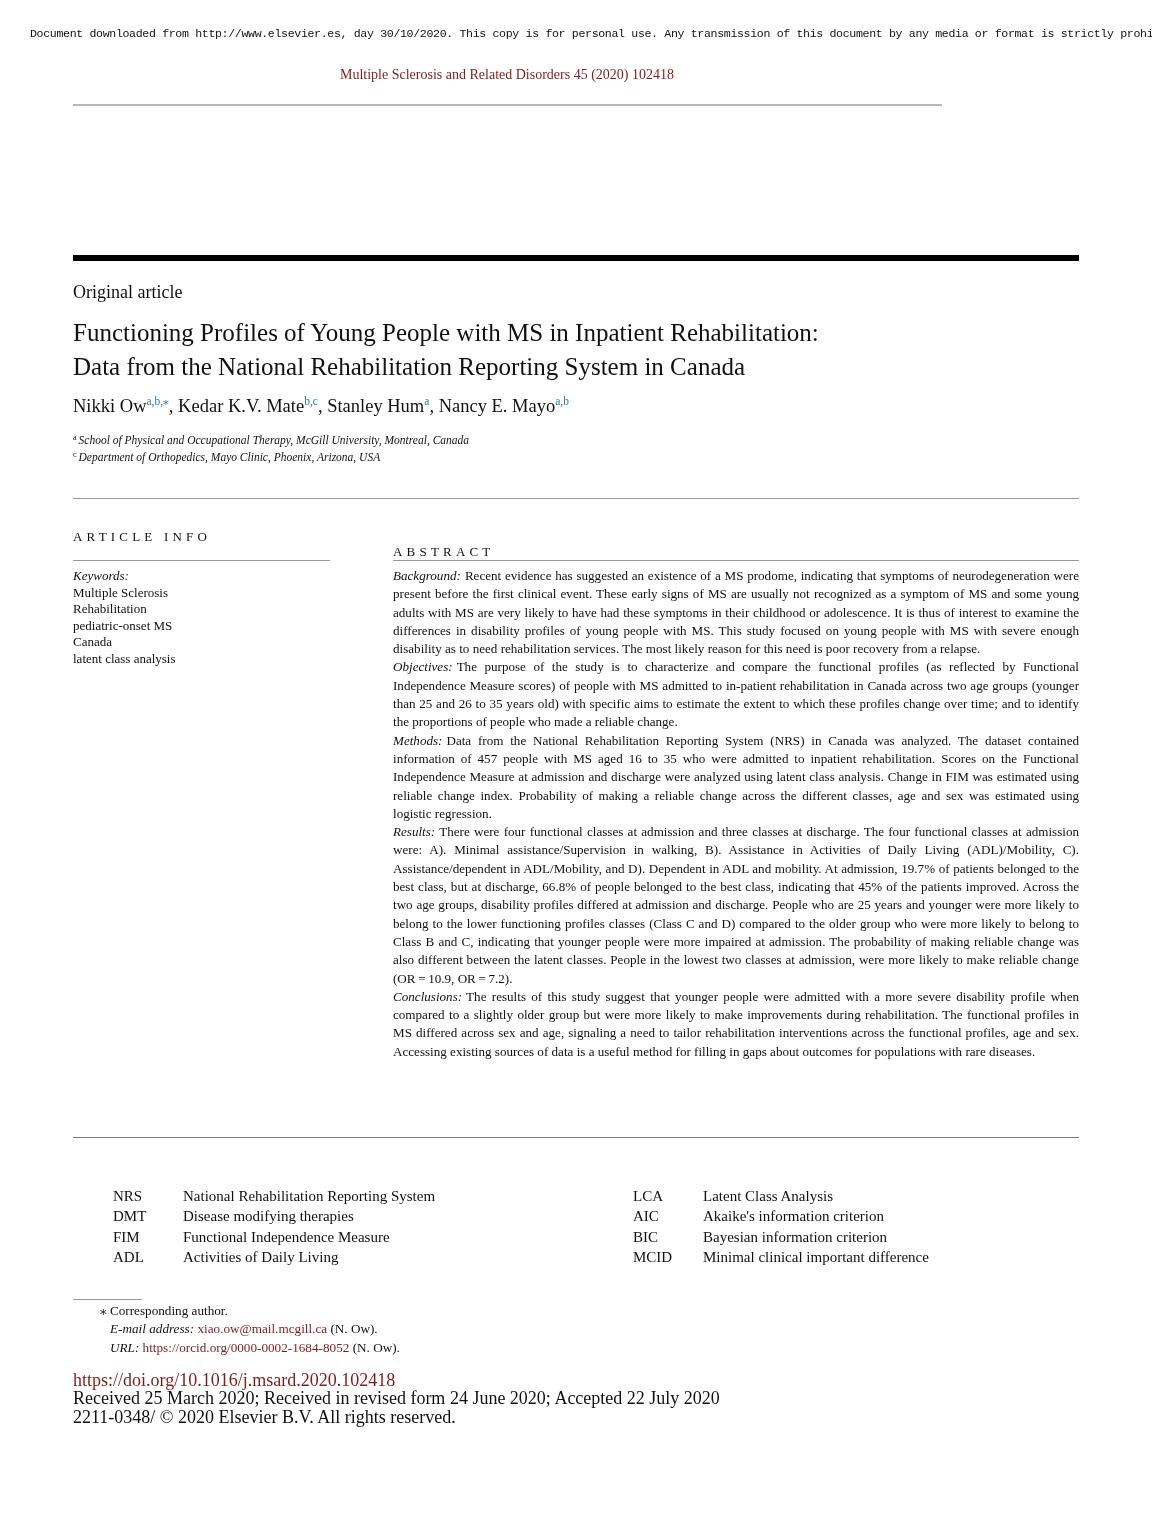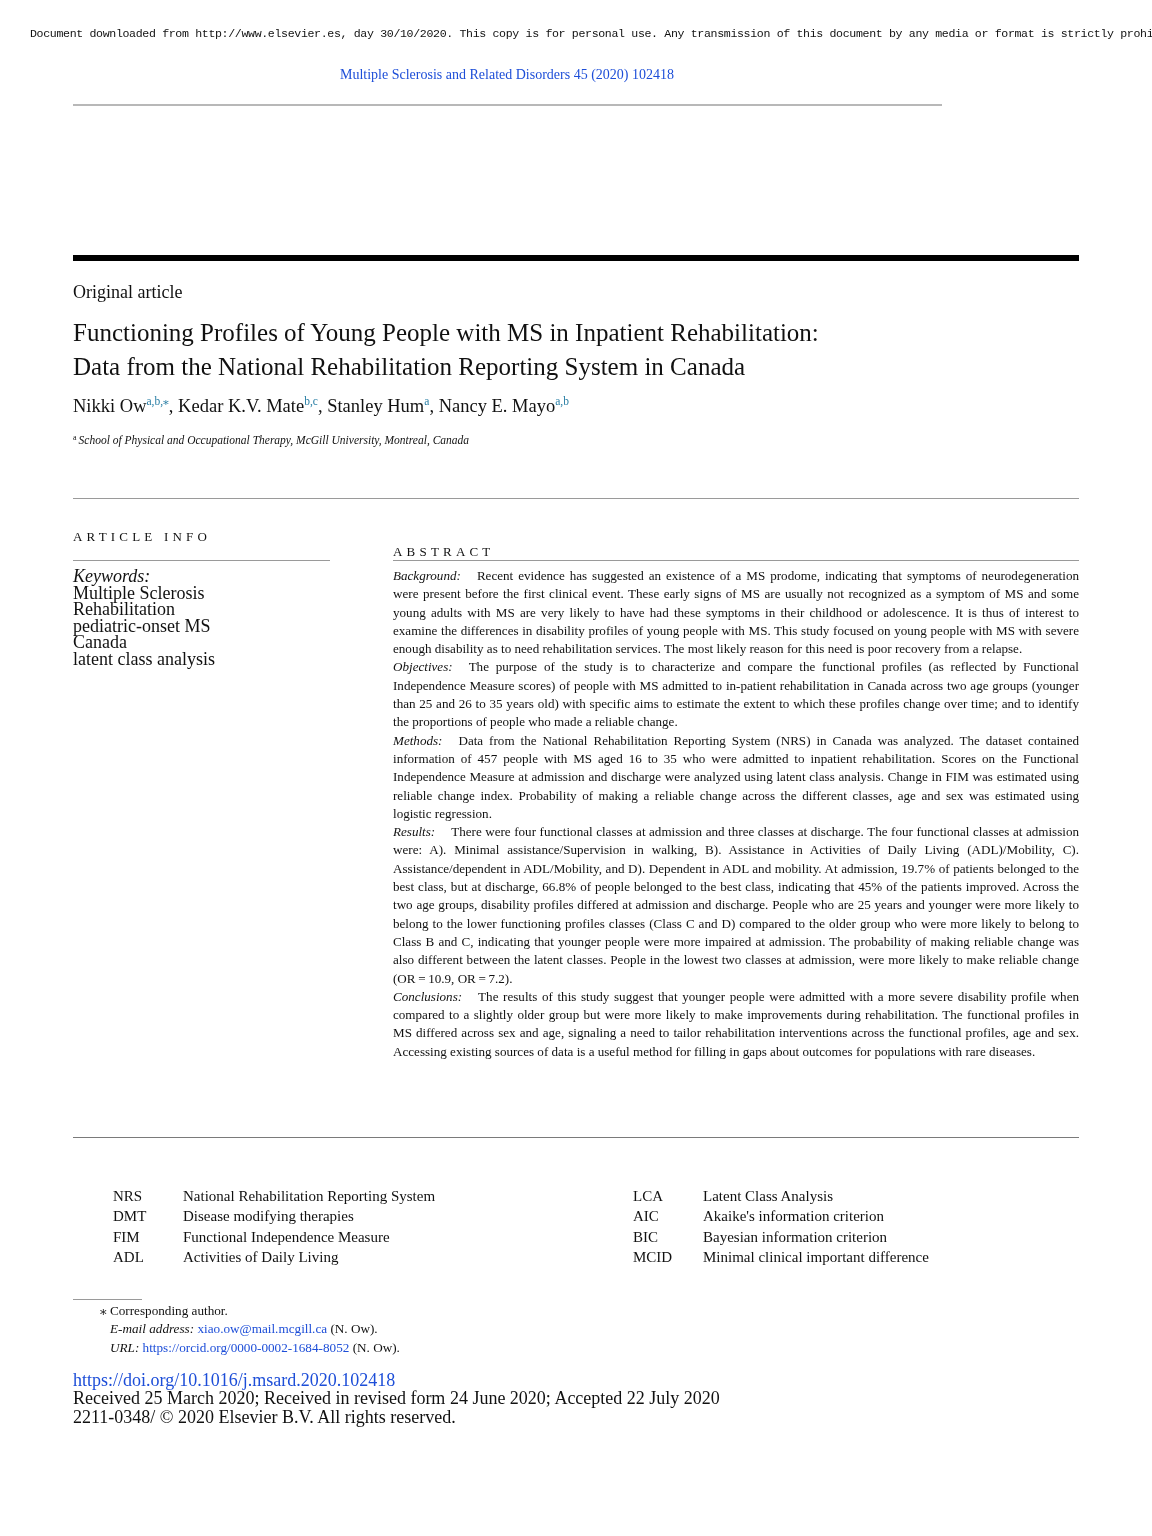--- a/index.html
+++ b/index.html
@@ -16,36 +16,36 @@
   .authors { top:396px; left:73px; font-size:18.5px; white-space:nowrap; }
   .authors sup { font-size:11.5px; color:#2a7fa5; vertical-align:7px; line-height:0; }
   .affils { top:432px; left:73px; font-size:11.5px; font-style:italic; line-height:16.6px; }
   .affils sup { font-style:normal; font-size:8px; vertical-align:4px; line-height:0; margin-right:2px; }
   .rule-mid { top:498px; left:73px; width:1006px; height:1px; background:#9a9a9a; }
   .sec-head { font-size:13px; letter-spacing:4.2px; }
   .info-head { top:529px; left:73px; }
   .abs-head { top:544px; left:393px; }
   .rule-info { top:560px; left:73px; width:257px; height:1px; background:#9a9a9a; }
   .rule-abs { top:560px; left:393px; width:686px; height:1px; background:#9a9a9a; }
-  .keywords { top:568px; left:73px; font-size:18px; line-height:16.6px; }
+  .keywords { top:568px; left:73px; font-size:13px; line-height:16.6px; }
   .keywords .kw-label { font-style:italic; }
   .abstract { top:567px; left:393px; width:686px; font-size:13.1px; line-height:18.3px; text-align:justify; hyphens:manual; }
   .abstract p { margin:0; }
-  .abstract .lbl { font-style:italic; margin-right:16px; }
+  .abstract .lbl { font-style:italic; margin-right:4px; }
   .rule-end { top:1137px; left:73px; width:1006px; height:1px; background:#7a7a7a; }
   .abbr { top:1186px; font-size:15px; line-height:20.4px; }
   .abbr-left { left:73px; }
   .abbr-right { left:593px; }
   .abbr .row { display:flex; }
   .abbr .key { width:70px; font-weight:normal;margin-left:40px; }
   .rule-fn { top:1299px; left:73px; width:69px; height:1px; background:#9a9a9a; }
   .footnote { top:1302px; left:84px; font-size:13.2px; line-height:18.4px;margin-left:16px; }
   .footnote .indent { padding-left:10px; }
   .footnote em { font-style:italic; }
-  .link { color:#1d4ed8; }
+  .link { color:#7f1d1d; }
   .pubinfo { top:1371px; left:73px; font-size:18px; line-height:18.4px; }
 </style>
 </head>
 <body>
 
 <div class="abs notice">Document downloaded from http://www.elsevier.es, day 30/10/2020. This copy is for personal use. Any transmission of this document by any media or format is strictly prohibited.</div>
 <div class="abs journal link">Multiple Sclerosis and Related Disorders 45 (2020) 102418</div>
 <div class="abs rule-journal"></div>
 <div class="abs rule-thick"></div>
 
@@ -57,20 +57,21 @@
 
 <div class="abs authors">
   <span><span>Nikki Ow</span><sup>a,b,⁎</sup><span>, </span></span>
   <span><span>Kedar K.V. Mate</span><sup>b,c</sup><span>, </span></span>
   <span><span>Stanley Hum</span><sup>a</sup><span>, </span></span>
   <span><span>Nancy E. Mayo</span><sup>a,b</sup><span></span></span>
 </div>
 
 <div class="abs affils">
   <div><sup>a</sup><span>School of Physical and Occupational Therapy, McGill University, Montreal, Canada</span></div>
+  <div><sup>c</sup><span>Department of Orthopedics, Mayo Clinic, Phoenix, Arizona, USA</span></div>
 </div>
 
 <div class="abs rule-mid"></div>
 
 <div class="abs sec-head info-head">ARTICLE INFO</div>
 <div class="abs sec-head abs-head">ABSTRACT</div>
 <div class="abs rule-info"></div>
 <div class="abs rule-abs"></div>
 
 <div class="abs keywords">

